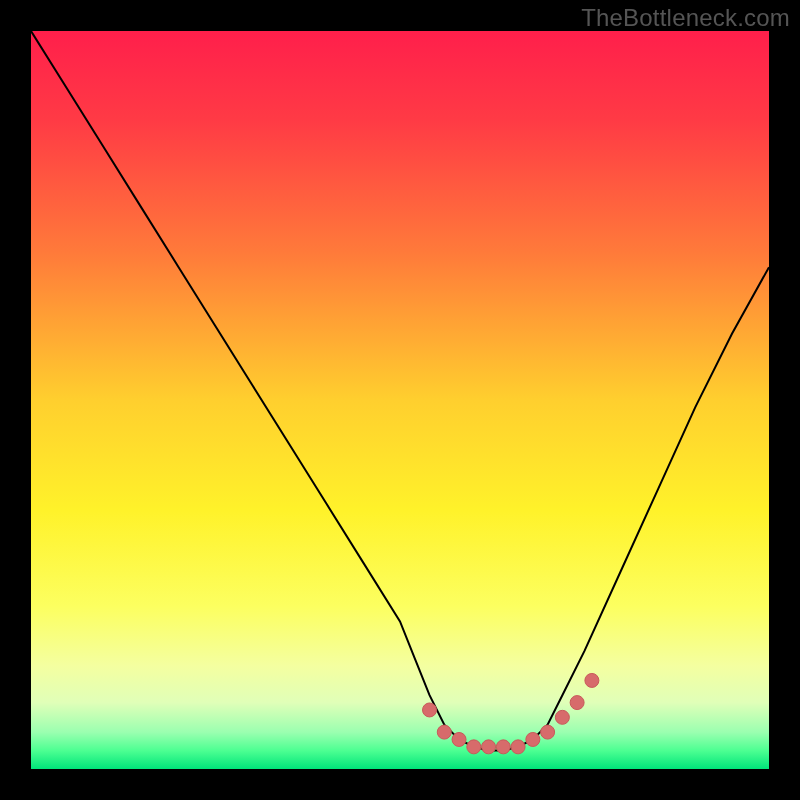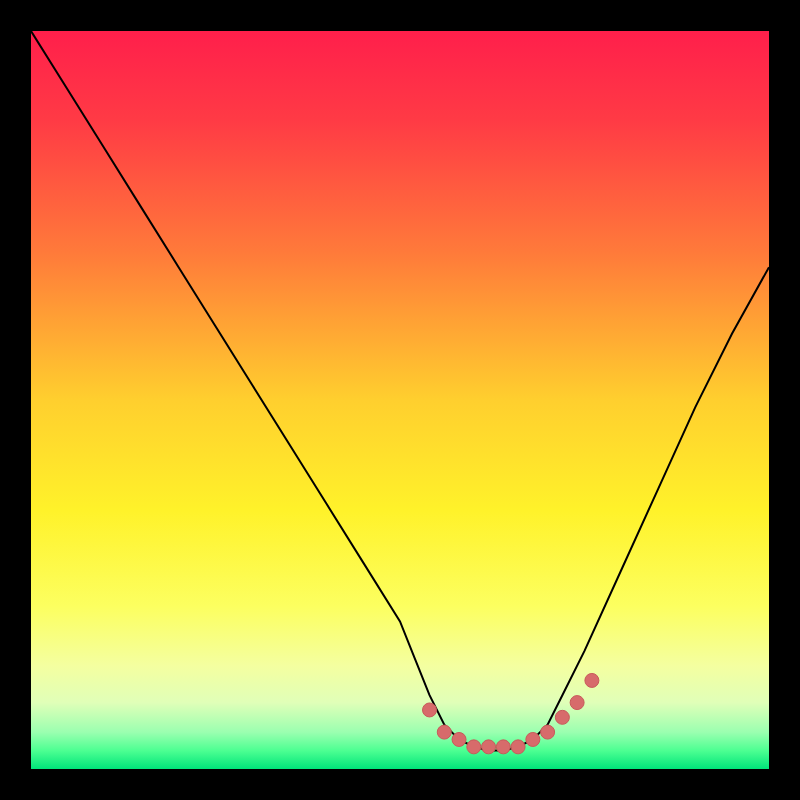--- a/index.html
+++ b/index.html
@@ -42,20 +42,21 @@
   svg {
     position: absolute;
     inset: 0;
   }
 </style>
 </head>
 <body>
 
 <div class="frame">
 
+  <div class="watermark">TheBottleneck.com</div>
 
   <div class="plot-area">
     <svg id="chart-svg" viewBox="0 0 738 738" preserveAspectRatio="none">
       <defs>
         <linearGradient id="bg-grad" x1="0" y1="0" x2="0" y2="1">
             <stop offset="0%" stop-color="#ff1f4b"></stop>
             <stop offset="12%" stop-color="#ff3a45"></stop>
             <stop offset="30%" stop-color="#ff7a3a"></stop>
             <stop offset="50%" stop-color="#ffcf2e"></stop>
             <stop offset="65%" stop-color="#fff22a"></stop>

